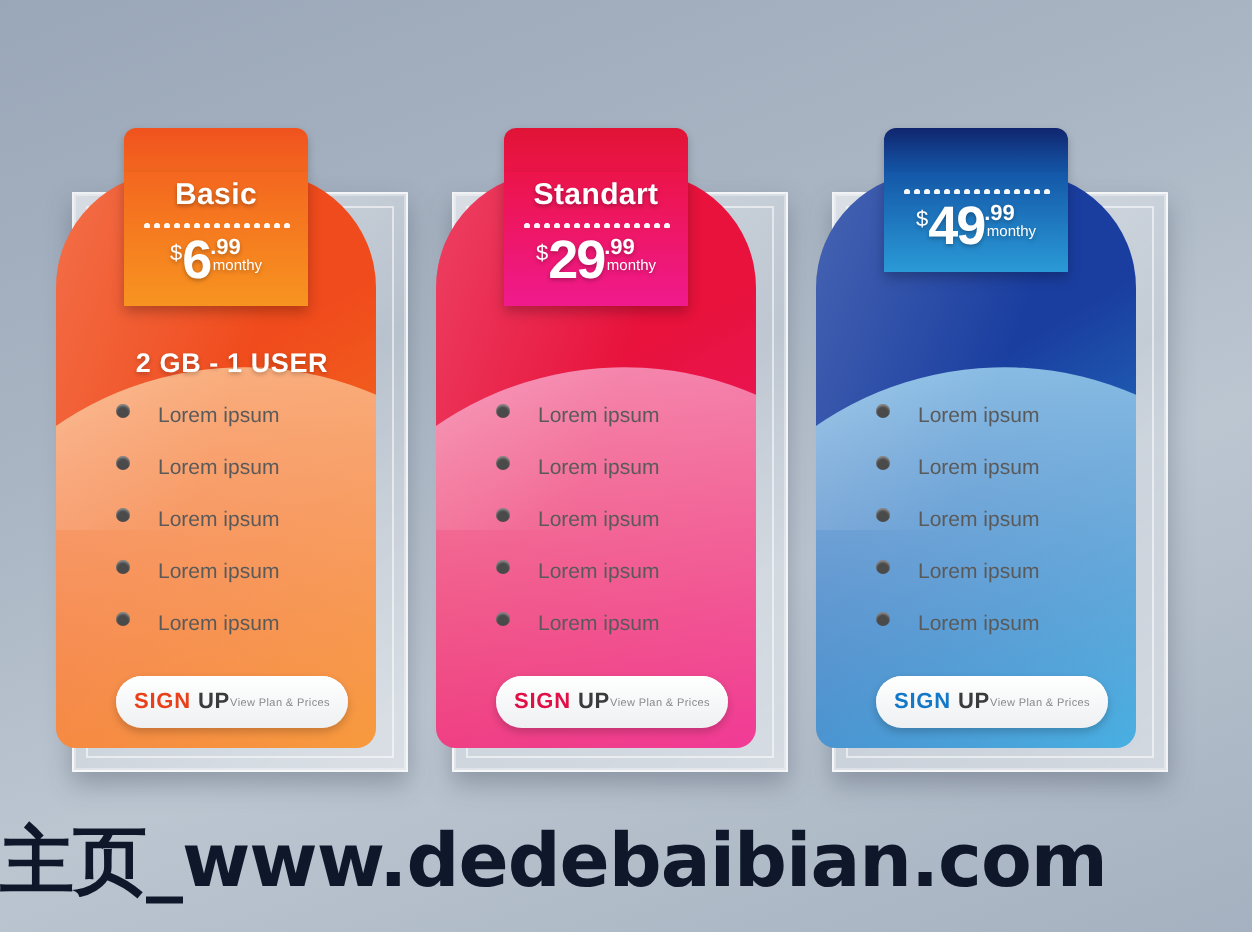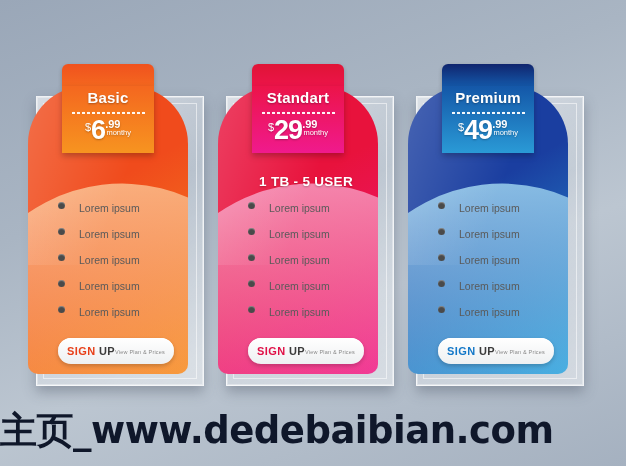--- a/index.html
+++ b/index.html
@@ -112,20 +112,21 @@
 <div class="stage">
 
   <div class="plan p0">
     <div class="glass"></div>
     <div class="card">
       <div class="base" style="background: linear-gradient(150deg, rgb(240, 75, 28) 0%, rgb(240, 75, 28) 38%, rgb(246, 139, 31) 100%);"></div>
       <div class="sweep" style="background: linear-gradient(rgb(251, 191, 142) 0%, rgba(255, 255, 255, 0.1) 100%); opacity: 0.85;"></div>
       <div class="gloss"></div>
     </div>
     <div class="content">
+      <div class="quota">2 GB - 1 USER</div>
       <div class="features">
         <div class="feat">
             <span class="dot"></span>
             <span class="txt">Lorem ipsum</span>
           </div>
         <div class="feat">
             <span class="dot"></span>
             <span class="txt">Lorem ipsum</span>
           </div>
         <div class="feat">
@@ -162,21 +163,20 @@
   </div>
 
   <div class="plan p1">
     <div class="glass"></div>
     <div class="card">
       <div class="base" style="background: linear-gradient(150deg, rgb(232, 18, 60) 0%, rgb(232, 18, 60) 38%, rgb(239, 26, 134) 100%);"></div>
       <div class="sweep" style="background: linear-gradient(rgb(247, 154, 192) 0%, rgba(255, 255, 255, 0.1) 100%); opacity: 0.85;"></div>
       <div class="gloss"></div>
     </div>
     <div class="content">
-      <div class="quota">1 TB - 5 USER</div>
       <div class="features">
         <div class="feat">
             <span class="dot"></span>
             <span class="txt">Lorem ipsum</span>
           </div>
         <div class="feat">
             <span class="dot"></span>
             <span class="txt">Lorem ipsum</span>
           </div>
         <div class="feat">
@@ -243,21 +243,20 @@
           </div>
       </div>
       <div class="signup">
         <div class="lbl"><span class="sign" style="color: rgb(20, 120, 200);">SIGN</span> <span class="up">UP</span></div>
         <div class="sub">View Plan &amp; Prices</div>
       </div>
     </div>
     <div class="ribbon">
       <div class="curl" style="background: linear-gradient(rgb(16, 37, 110), rgb(20, 87, 168)); box-shadow: rgba(0, 0, 0, 0.22) 0px 2px 4px;"></div>
       <div class="body" style="background: linear-gradient(rgb(20, 87, 168), rgb(42, 154, 214));">
-        <div class="name">Premium</div>
         <div class="perf"></div>
         <div class="price">
           <span class="cur">$</span>
             <span class="amt">49</span>
             <span class="frac">.99</span>
             <span class="per">monthy</span>
         </div>
       </div>
     </div>
   </div>

